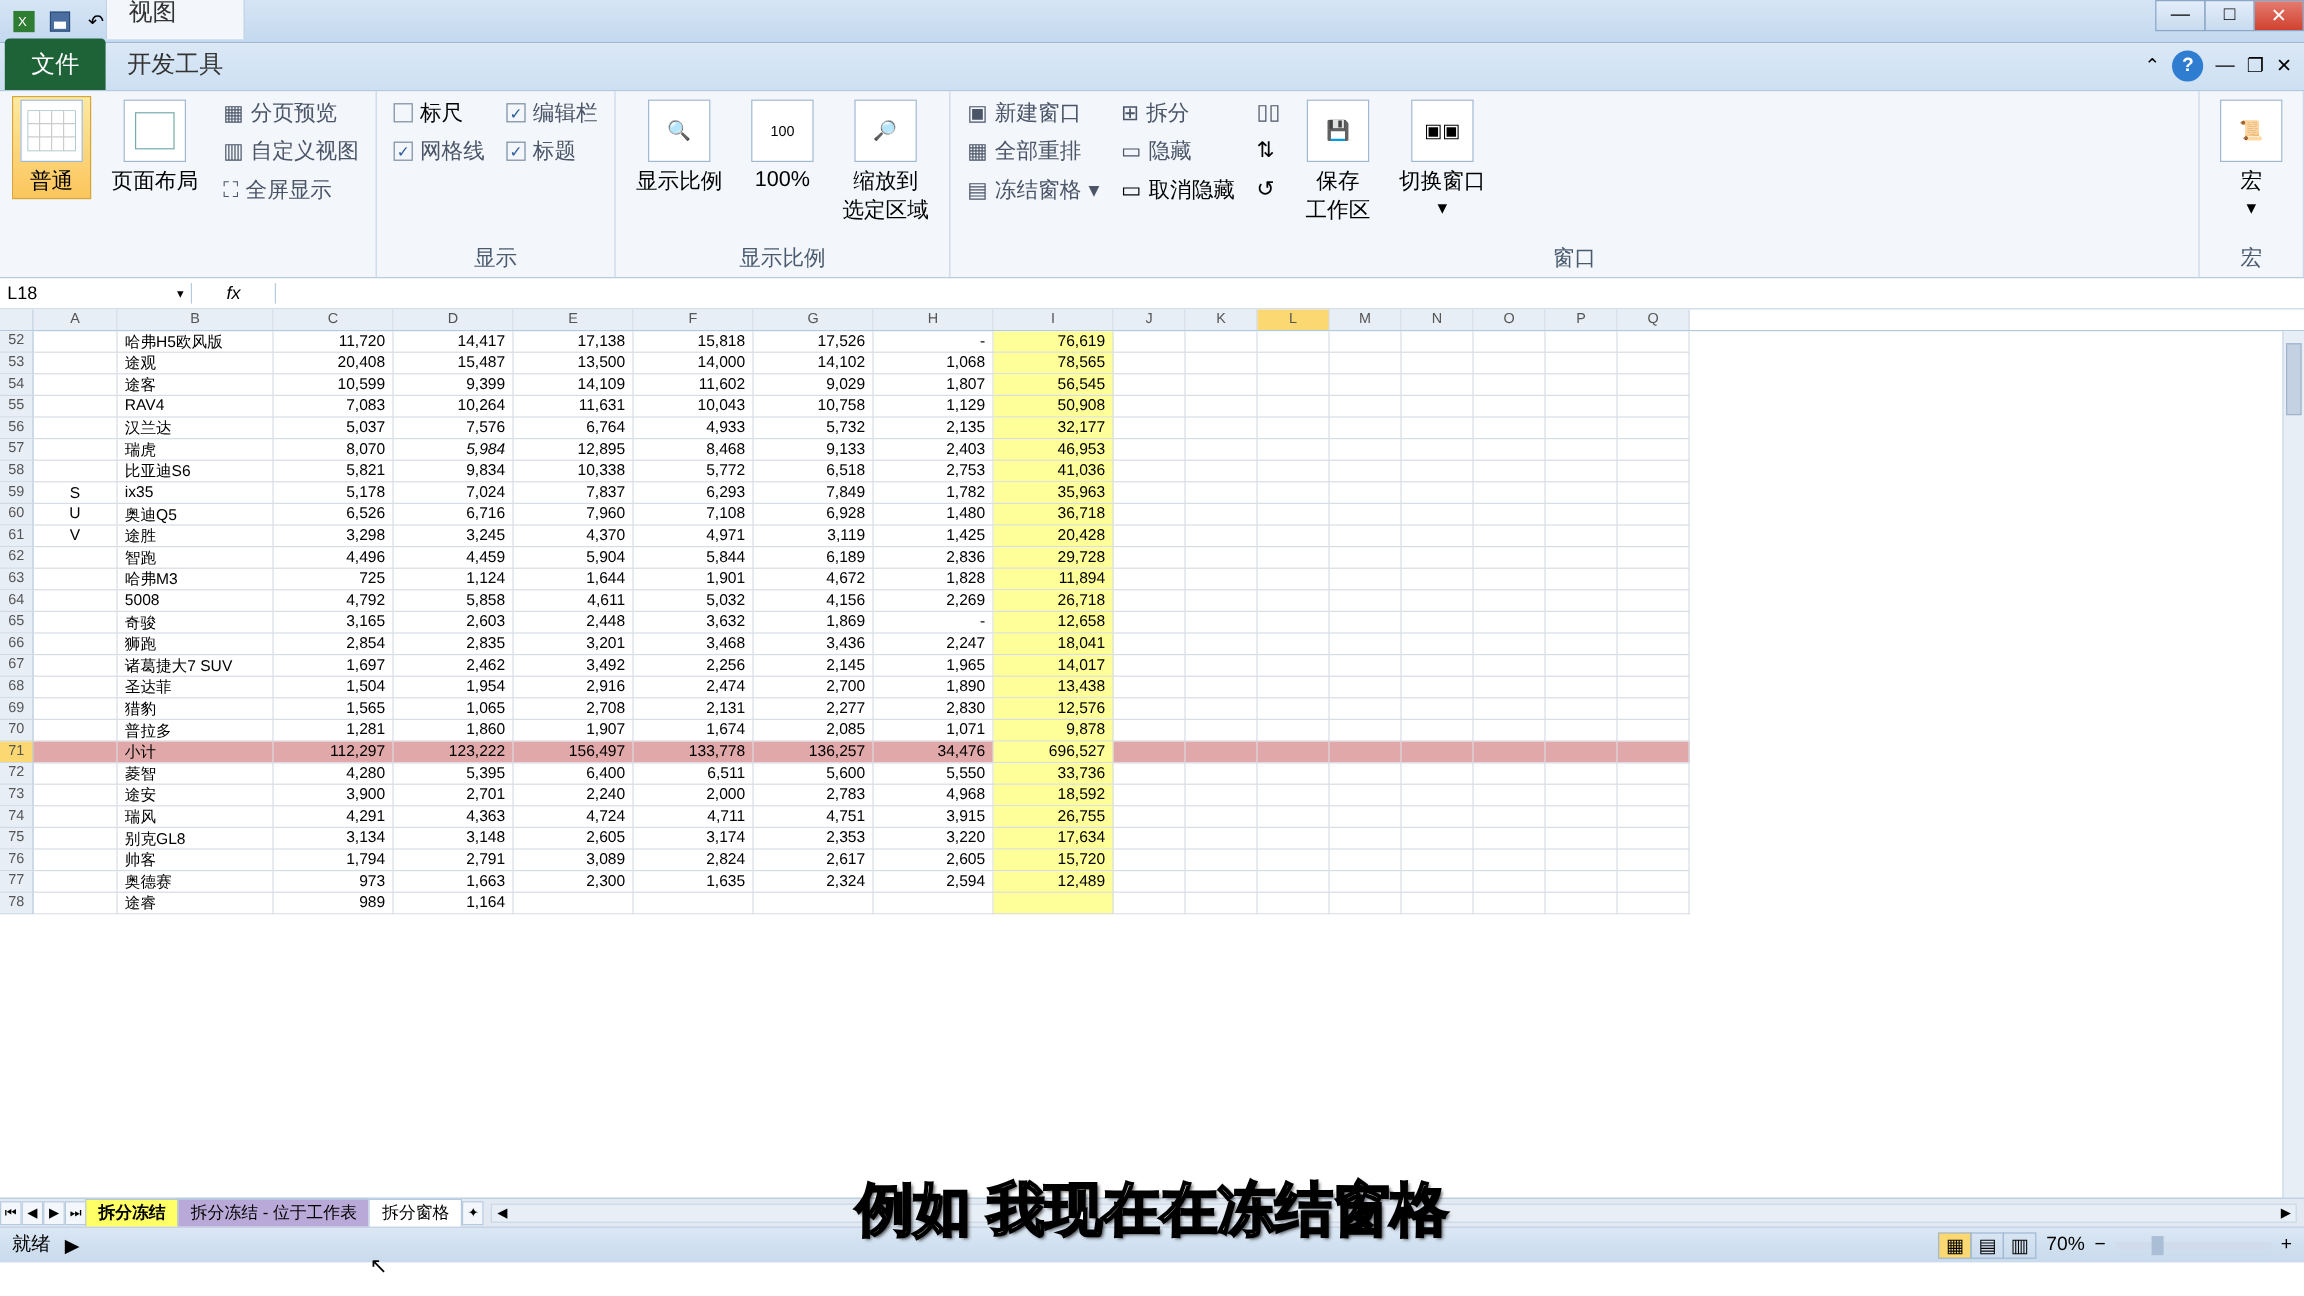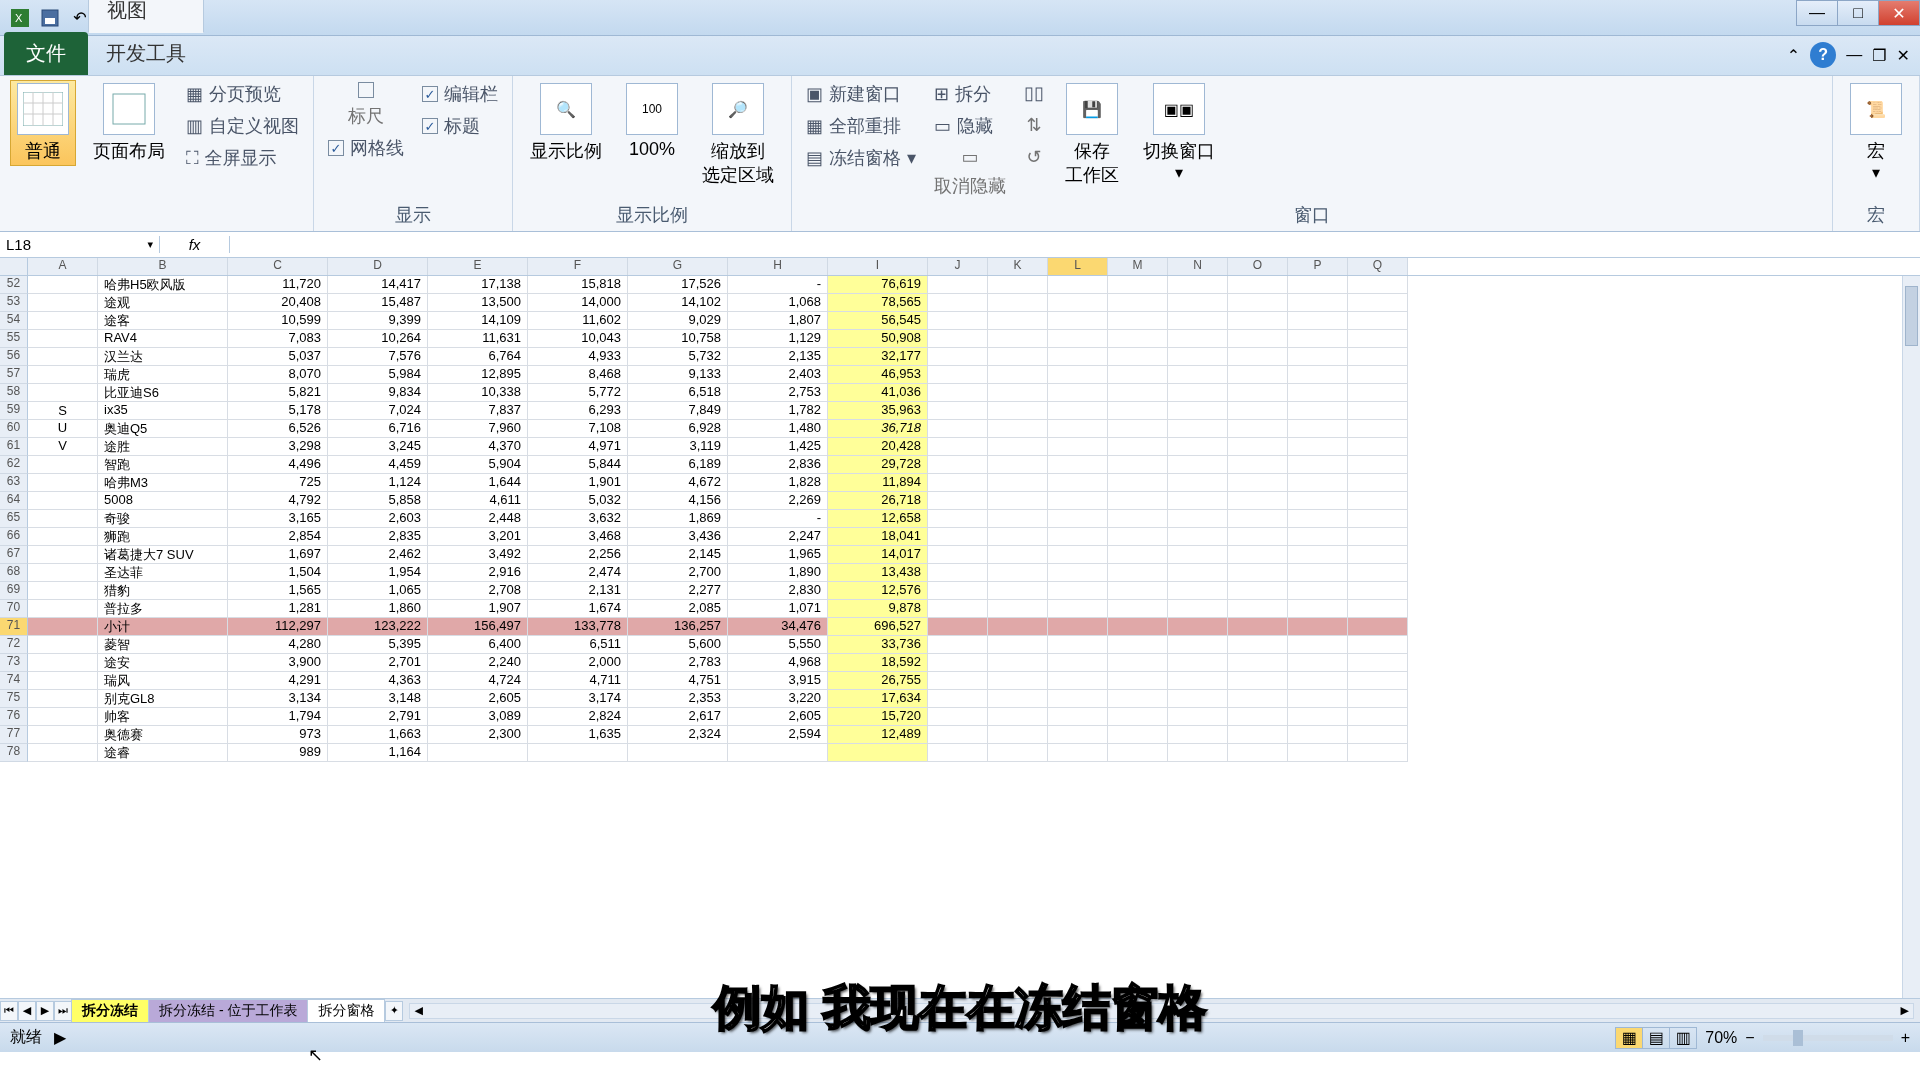--- a/index.html
+++ b/index.html
@@ -26,21 +26,21 @@
 .ribbon { height: 156px; background: #f3f6fa; border-bottom: 1px solid #a9bfd8; display:flex; }
 .group { border-right: 1px solid #c9d7e7; display:flex; flex-direction:column; padding: 4px 10px 0 10px; }
 .group-body { flex:1; display:flex; align-items:flex-start; gap:10px; }
 .group-label { text-align:center; font-size:18px; color:#4a5b70; padding:2px 0 4px; }
 .big-btn { display:flex; flex-direction:column; align-items:center; justify-content:center; padding:2px 6px; cursor:pointer; border:1px solid transparent; }
 .big-btn.selected { background:linear-gradient(#fde9a0,#fbc55c); border:1px solid #d6a733; }
 .big-icon { width:52px; height:52px; border:1px solid #9fb8d4; background:#fff; margin-bottom:4px; display:flex; align-items:center; justify-content:center; }
 .big-txt { font-size:18px; }
 .stack { display:flex; flex-direction:column; gap:4px; justify-content:center; }
 .mini { display:flex; align-items:center; gap:6px; font-size:18px; cursor:pointer; padding:2px 4px; color:#4a5568; }
-.mini.disabled { color:#737373;flex-direction:column; }
+.mini.disabled { color:#000000; }
 .chk { width:16px; height:16px; border:1px solid #7a8ca0; display:inline-flex; align-items:center; justify-content:center; font-size:13px; color:#2a5a9a; }
 
 
 .fbar { height: 26px; border-bottom:1px solid #b6cadf; display:flex; align-items:center; background:#fff; }
 .name-box { width:160px; border-right:1px solid #b6cadf; display:flex; align-items:center; padding:0 6px; font-size:15px; position:relative; }
 .name-drop { position:absolute; right:6px; font-size:11px; }
 .fx { width:70px; text-align:center; border-right:1px solid #b6cadf; font-style:italic; font-size:15px; }
 .formula-input { flex:1; padding:0 8px; font-size:15px; }
 
 
@@ -416,21 +416,21 @@
         <div class="cell" style="width: 60px;"></div>
         <div class="cell" style="width: 60px;"></div>
         <div class="cell" style="width: 60px;"></div>
         <div class="cell" style="width: 60px;"></div>
       </div>
       <div class="row">
         <div class="rowh">57</div>
         <div class="cell txt" style="width: 70px;"></div>
         <div class="cell txt" style="width: 130px;">瑞虎</div>
         <div class="cell" style="width: 100px;">8,070</div>
-        <div class="cell" style="width: 100px;">5,984</div>
+        <div class="cell" style="width: 100px; font-style: italic;">5,984</div>
         <div class="cell" style="width: 100px;">12,895</div>
         <div class="cell" style="width: 100px;">8,468</div>
         <div class="cell" style="width: 100px;">9,133</div>
         <div class="cell" style="width: 100px;">2,403</div>
         <div class="cell hl" style="width: 100px;">46,953</div>
         <div class="cell" style="width: 60px;"></div>
         <div class="cell" style="width: 60px;"></div>
         <div class="cell" style="width: 60px;"></div>
         <div class="cell" style="width: 60px;"></div>
         <div class="cell" style="width: 60px;"></div>
@@ -481,21 +481,21 @@
       <div class="row">
         <div class="rowh">60</div>
         <div class="cell txt" style="width: 70px; text-align: center;">U</div>
         <div class="cell txt" style="width: 130px;">奥迪Q5</div>
         <div class="cell" style="width: 100px;">6,526</div>
         <div class="cell" style="width: 100px;">6,716</div>
         <div class="cell" style="width: 100px;">7,960</div>
         <div class="cell" style="width: 100px;">7,108</div>
         <div class="cell" style="width: 100px;">6,928</div>
         <div class="cell" style="width: 100px;">1,480</div>
-        <div class="cell hl" style="width: 100px; font-style: italic;">36,718</div>
+        <div class="cell hl" style="width: 100px;">36,718</div>
         <div class="cell" style="width: 60px;"></div>
         <div class="cell" style="width: 60px;"></div>
         <div class="cell" style="width: 60px;"></div>
         <div class="cell" style="width: 60px;"></div>
         <div class="cell" style="width: 60px;"></div>
         <div class="cell" style="width: 60px;"></div>
         <div class="cell" style="width: 60px;"></div>
         <div class="cell" style="width: 60px;"></div>
       </div>
       <div class="row">

